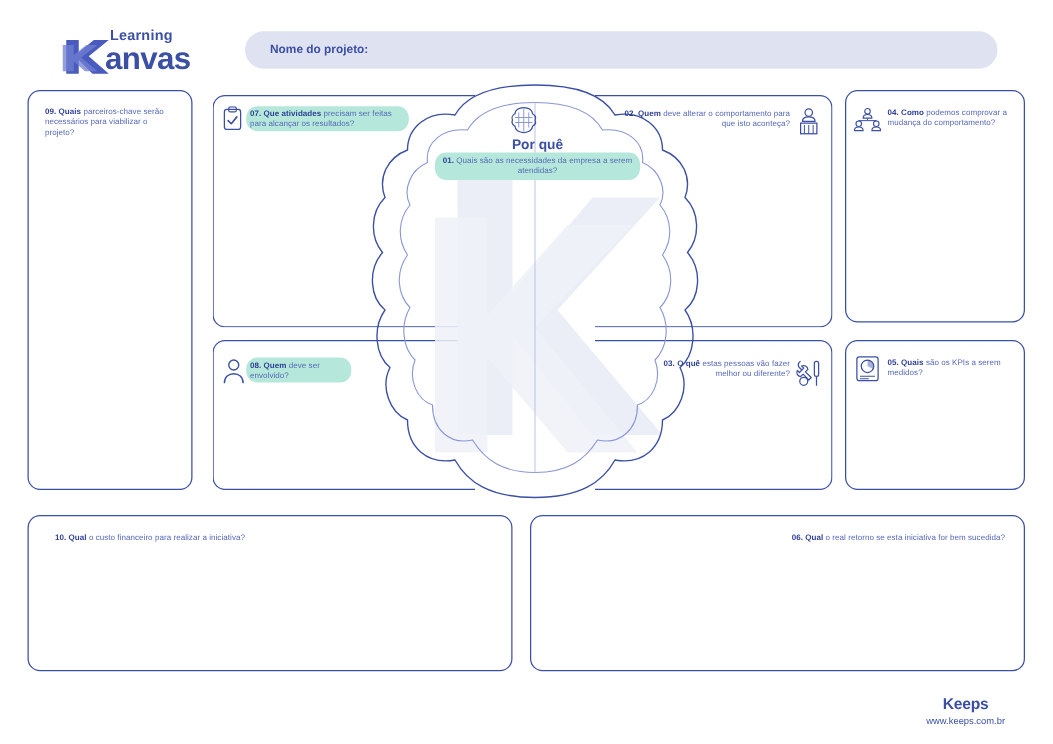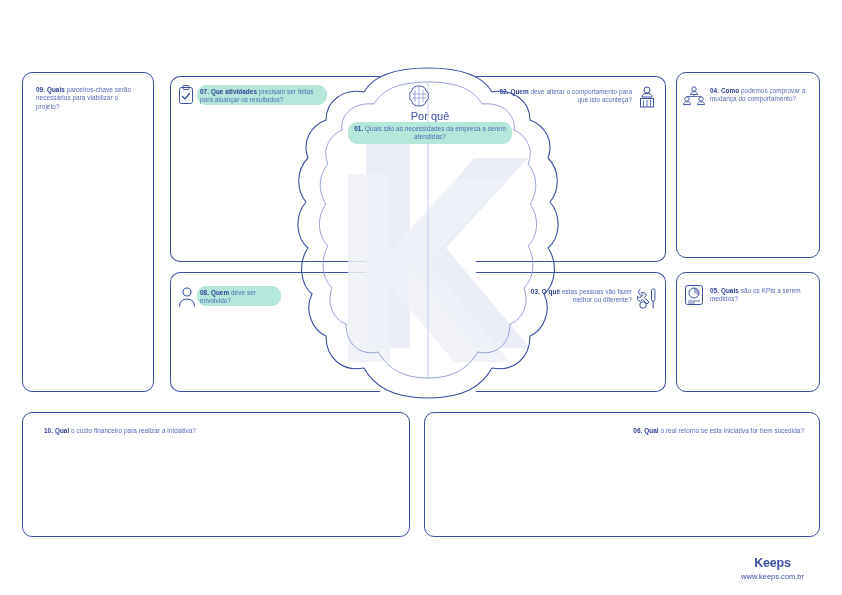--- a/index.html
+++ b/index.html
@@ -64,34 +64,49 @@
 
   
   .icon{position:absolute;}
 
   
   .brain-wrap{position:absolute;left:278px;top:62px;width:300px;height:350px;}
 
   
   .porque{
     position:absolute;left:330px;top:110px;width:200px;
-    text-align:center;font-size:11px;font-weight:normal;color:#3b4fa4;
+    text-align:center;font-size:11px;font-weight:bold;color:#3b4fa4;
   }
   .brain-icon{position:absolute;left:406px;top:84px;width:26px;height:24px;}
 
   
   .footer{position:absolute;right:38px;bottom:14px;text-align:center;}
   .footer .brand{font-size:12.5px;font-weight:bold;color:#3b4fa4;letter-spacing:-.2px;}
   .footer .url{font-size:7.5px;color:#3b4fa4;margin-top:2px;}
 </style>
 </head>
 <body>
 
 <div class="canvas">
 
+  <div class="header">
+
+    <div class="logo">
+      <svg class="logo-k" viewBox="0 0 38 30">
+        <path d="M3 2 L13 2 L13 12 L25 2 L37 2 L21 15 L37 29 L24 29 L13 18 L13 29 L3 29 Z" fill="#4a5bbf"></path>
+        <path d="M0 6 L9 6 L9 14 L19 6 L28 6 L15 16 L28 27 L18 27 L9 19 L9 27 L0 27 Z" fill="#6f7fd0" opacity=".75"></path>
+      </svg>
+      <div class="logo-learning">Learning</div>
+      <div class="logo-anvas">anvas</div>
+    </div>
+
+    <div class="project-field">
+      <div class="ph">Nome do projeto:</div>
+    </div>
+  </div>
 
   <div class="panel" style="left:22px;top:72px;width:132px;height:320px;"></div>
 
   <div class="panel" style="left:170px;top:76px;width:210px;height:186px;border-right:none;border-radius:10px 0 0 10px;"></div>
 
   <div class="panel" style="left:476px;top:76px;width:190px;height:186px;border-left:none;border-radius:0 10px 10px 0;"></div>
 
   <div class="panel" style="left:676px;top:72px;width:144px;height:186px;"></div>
 
   <div class="panel" style="left:170px;top:272px;width:210px;height:120px;border-right:none;border-radius:10px 0 0 10px;"></div>

